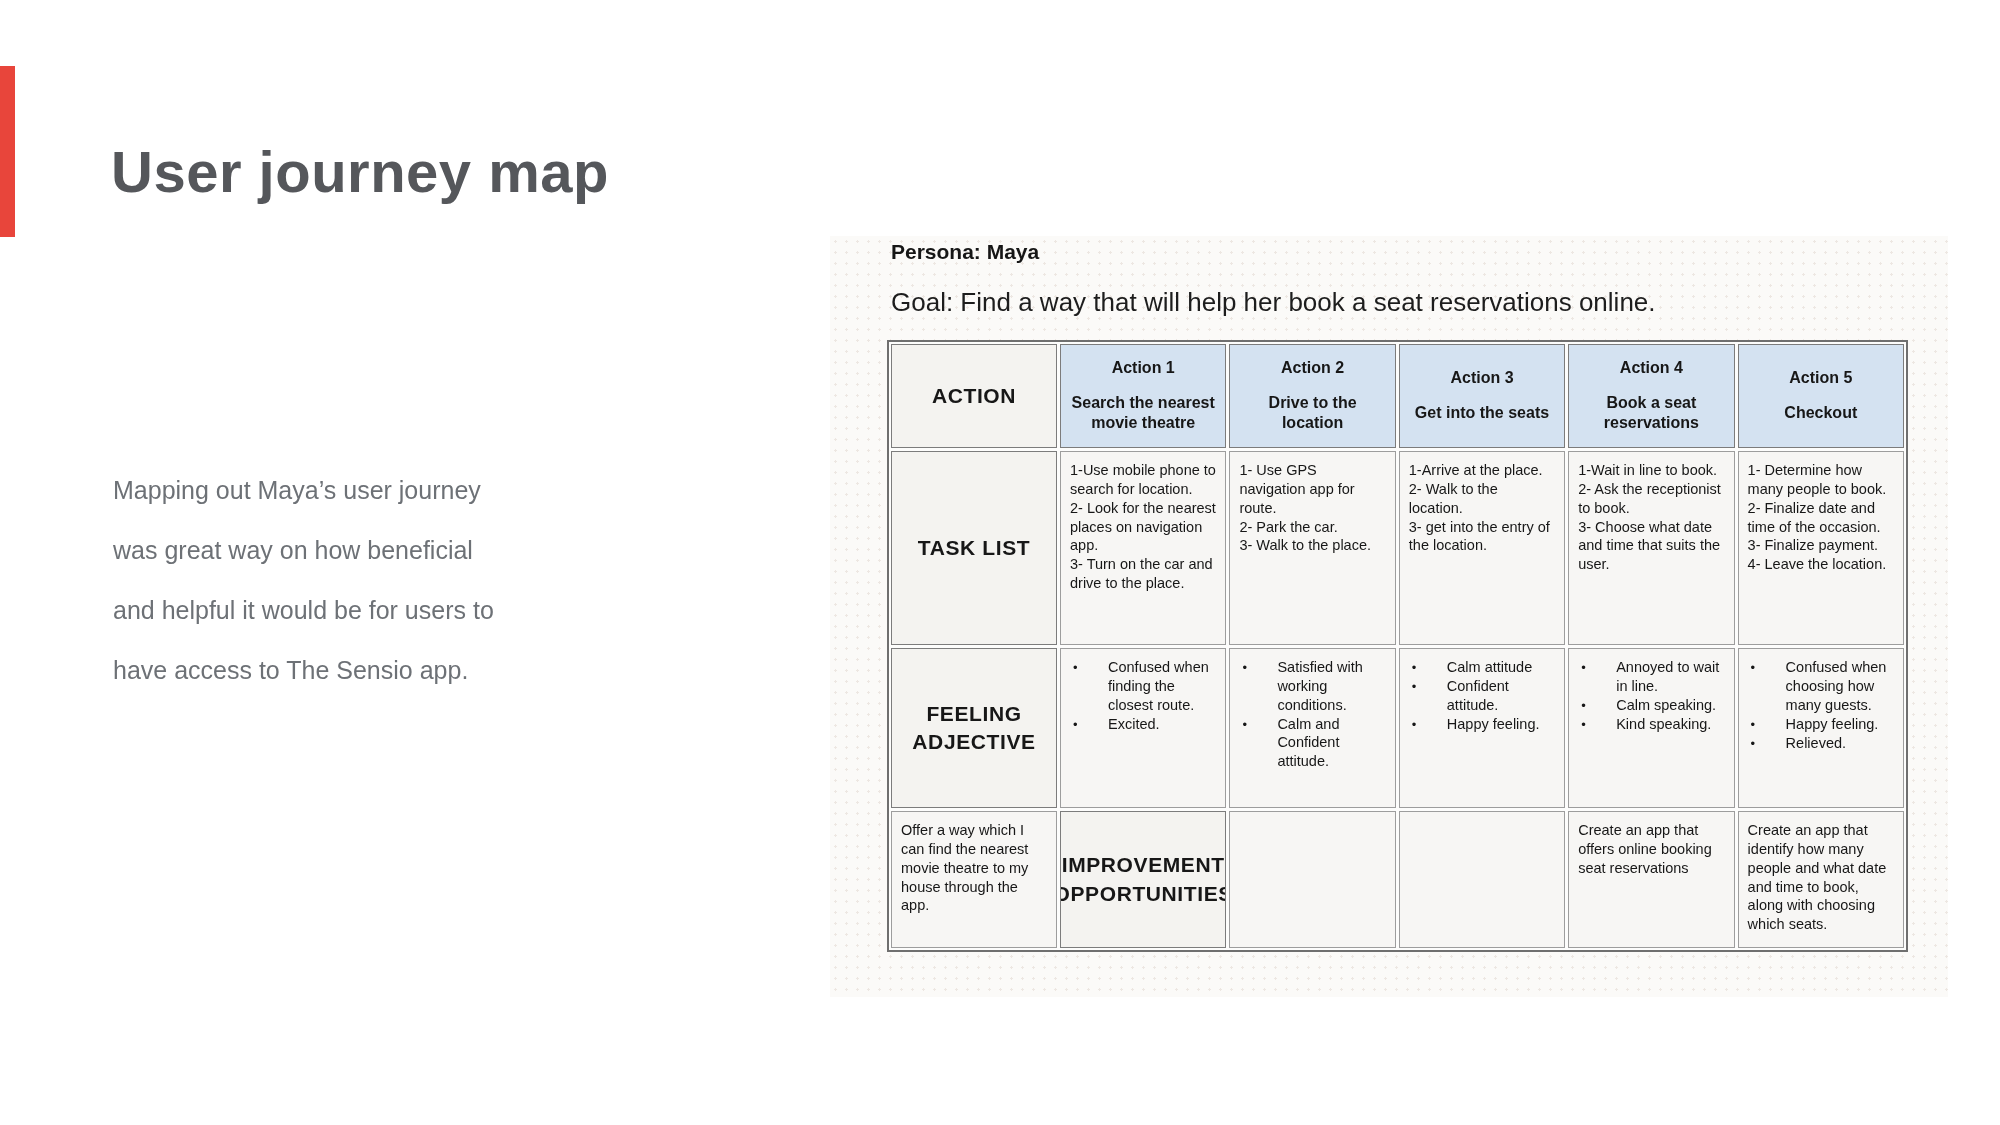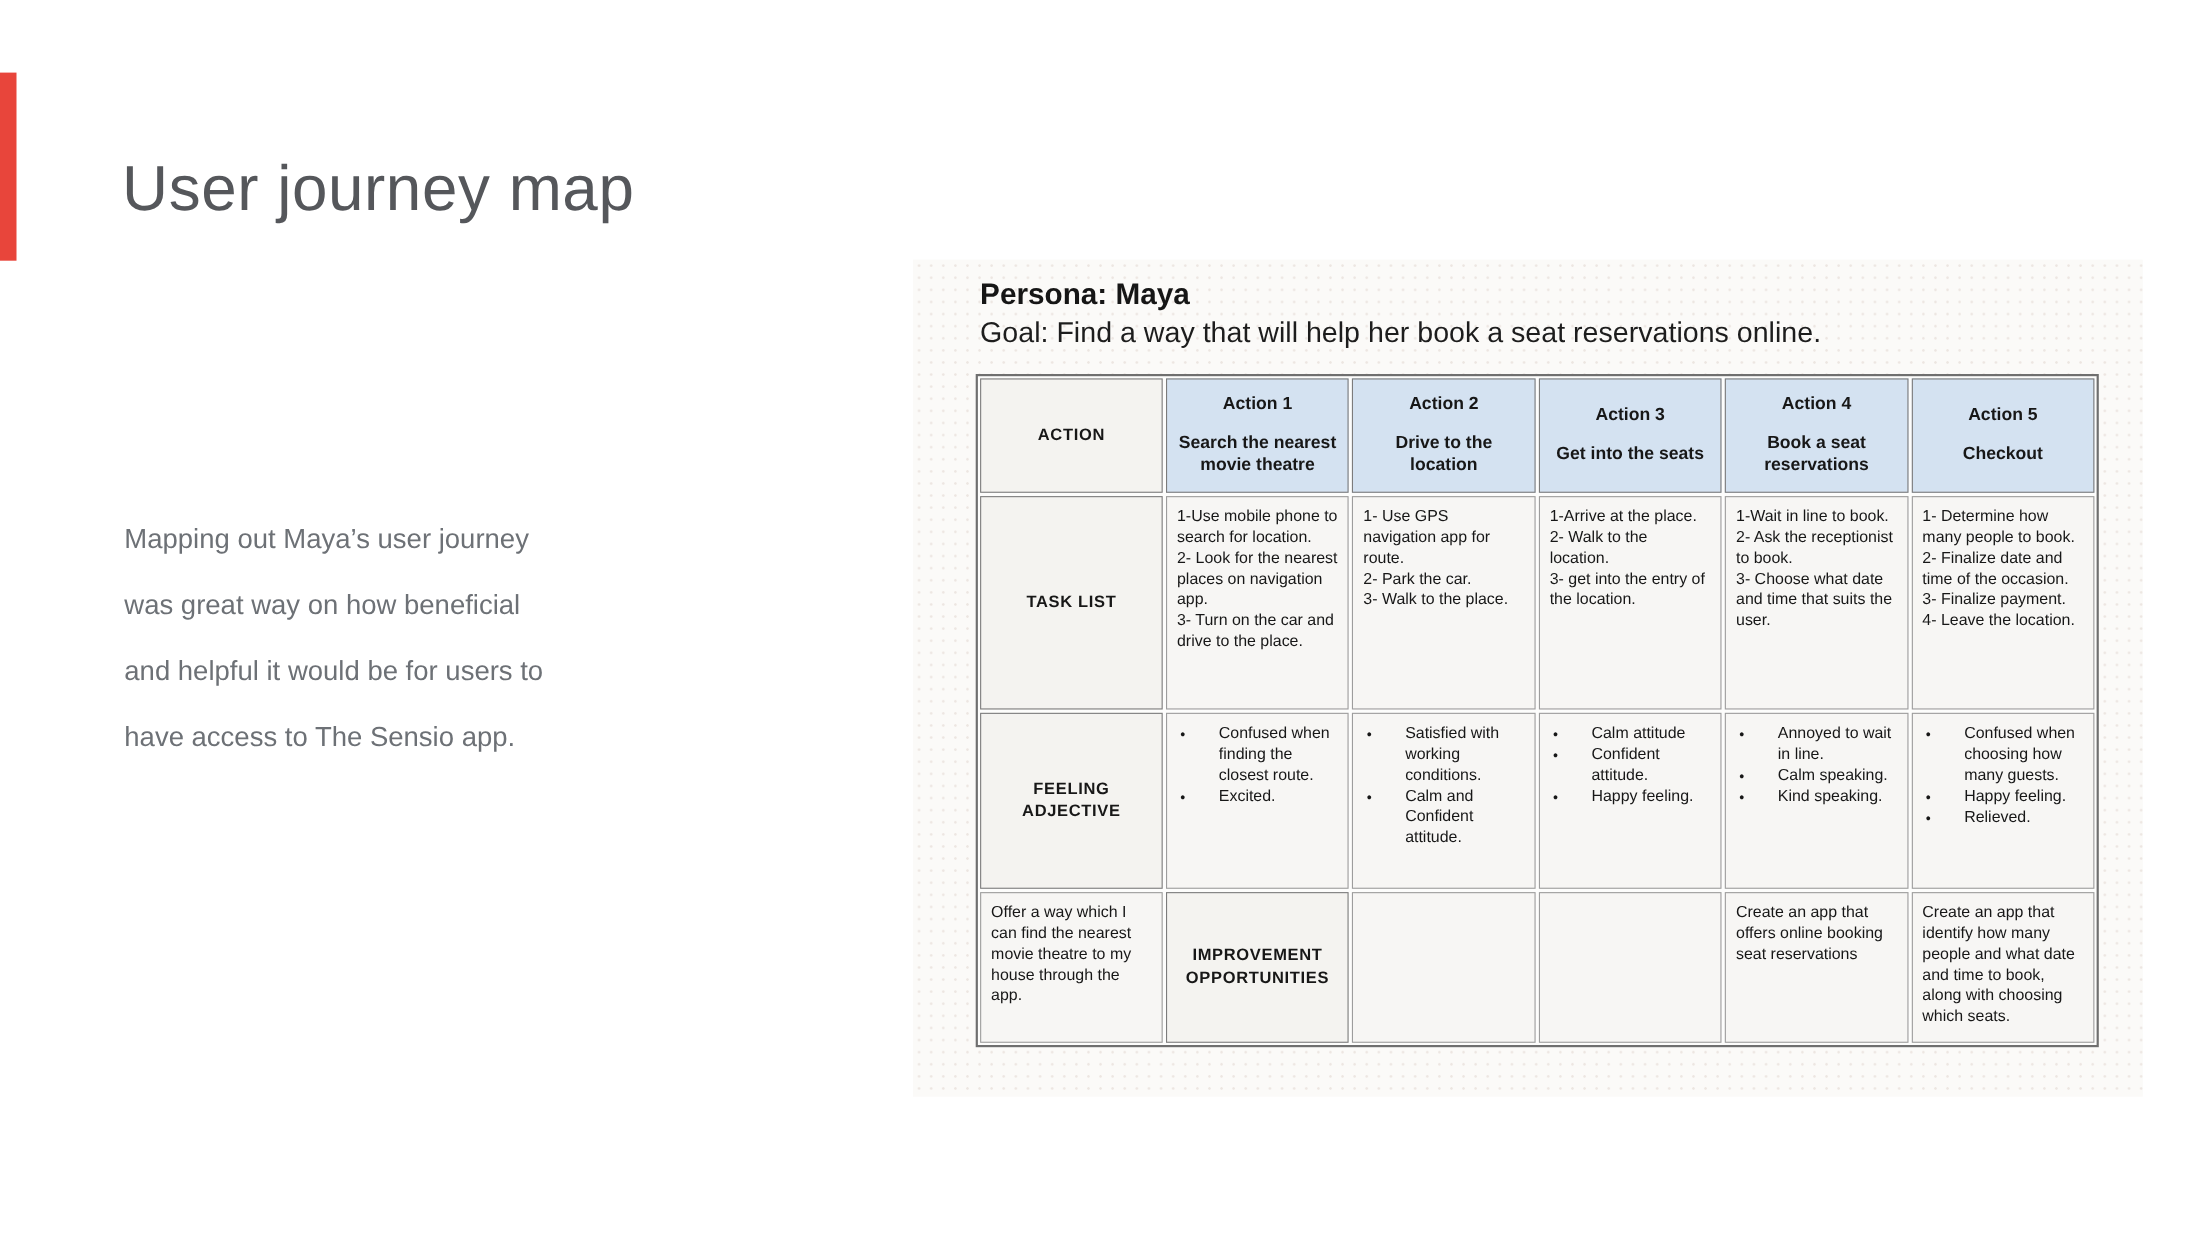--- a/index.html
+++ b/index.html
@@ -7,38 +7,38 @@
     width:2000px;height:1125px;position:relative;overflow:hidden;
     background:#ffffff;
     font-family:"Liberation Sans", sans-serif;
   }
   .accent-bar{
     position:absolute;left:0;top:66px;width:15px;height:171px;
     background:var(--accent-red,#e8453b);
   }
   .slide-title{
     position:absolute;left:111px;top:143px;margin:0;
-    font-size:58px;line-height:1;font-weight:400;letter-spacing:.5px;
+    font-size:58px;line-height:1;font-weight:700;letter-spacing:.5px;
     color:var(--title-gray,#55575b);
   }
   .body-text{
     position:absolute;left:113px;top:460px;width:620px;margin:0;
     font-size:25px;line-height:60px;font-weight:400;
     color:var(--body-gray,#6d7176);
     white-space:pre-line;
   }
   .journey-image{
     position:absolute;left:830px;top:236px;width:1118px;height:761px;
     background-color:var(--image-bg,#fbfaf8);
     background-image:radial-gradient(rgba(205,185,175,0.30) 1px, transparent 1.3px);
     background-size:11px 11px;
   }
   .persona-title{
-    position:absolute;left:61px;top:16px;margin:0;
-    font-size:27px;font-weight:600;color:#161616;
+    position:absolute;left:61px;top:4px;margin:0;
+    font-size:21px;font-weight:600;color:#161616;
   }
   .goal-text{
     position:absolute;left:61px;top:51px;margin:0;
     font-size:26px;font-weight:400;color:#1d1d1d;
   }
   .jm-table{
     position:absolute;left:57px;top:104px;width:1021px;
     box-sizing:border-box;
     border:2px solid var(--border-dark,#6f6f6f);
     background:#fdfdfc;
@@ -56,21 +56,21 @@
     font-size:14.5px;line-height:1.3;
     padding:9px 9px;
     overflow:hidden;
     text-align:left;
   }
   .cell.corner,.cell.rowlabel{
     background:var(--label-bg,#f4f3f0);
     border-color:#7c7c7c;
     display:flex;align-items:center;justify-content:center;
     text-align:center;
-    font-weight:700;font-size:15px;letter-spacing:.6px;
+    font-weight:700;font-size:21px;letter-spacing:.6px;
     line-height:1.35;
   }
   .cell.colhead{
     background:var(--header-blue,#d4e2f1);
     border-color:#7c7c7c;
     display:flex;flex-direction:column;align-items:center;justify-content:center;
     text-align:center;
     font-weight:700;font-size:16px;line-height:1.3;
     gap:14px;padding:6px;
   }

